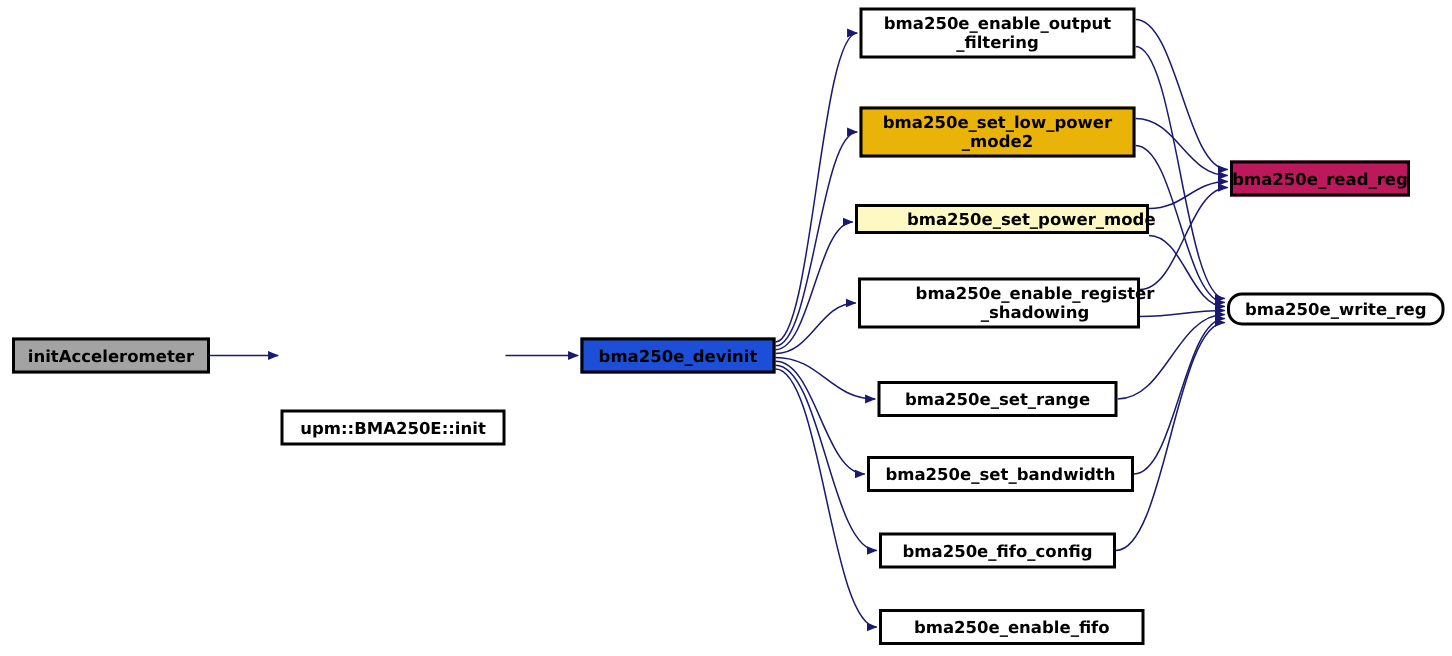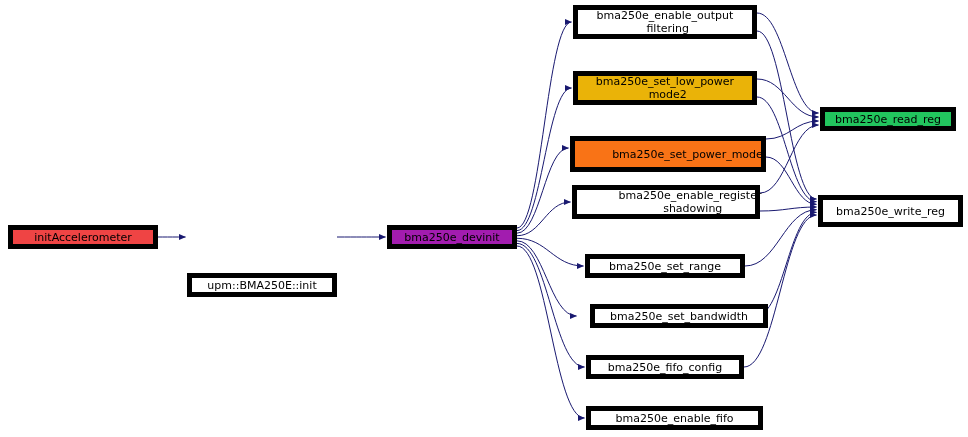--- a/index.html
+++ b/index.html
@@ -12,31 +12,32 @@
     background: #ffffff;
     overflow: hidden;
   }
   #edge-layer {
     position: absolute;
     left: 0; top: 0;
     width: 968px; height: 437px;
   }
   .node {
     position: absolute;
-    border: 5px solid #0ea5e9;
+    border: 2px solid #0ea5e9;
     background: #ffffff;
     display: flex;
     align-items: center;
     justify-content: center;
     text-align: center;
     font-size: 11px;
     line-height: 13px;
     color: #000000;
     white-space: pre-line;
     cursor: pointer;
+    font-weight: bold;
   }
   .node span { display: block; }
 </style>
 </head>
 <body>
 
 <div id="canvas">
 
   <svg id="edge-layer" width="968" height="437" xmlns="http://www.w3.org/2000/svg">
     <defs>
@@ -60,68 +61,68 @@
       <path d="M 757 97 C 783.775 97, 789.725 201.66666666666666, 816.5 201.66666666666666" fill="none" stroke="#191970" stroke-width="1" marker-end="url(#arrowhead)"></path>
       <path d="M 766 139 C 789.625 139, 794.875 121, 818.5 121" fill="none" stroke="#191970" stroke-width="1" marker-end="url(#arrowhead)"></path>
       <path d="M 766 157 C 788.725 157, 793.775 204.33333333333334, 816.5 204.33333333333334" fill="none" stroke="#191970" stroke-width="1" marker-end="url(#arrowhead)"></path>
       <path d="M 760 193 C 786.325 193, 792.175 125, 818.5 125" fill="none" stroke="#191970" stroke-width="1" marker-end="url(#arrowhead)"></path>
       <path d="M 760 211 C 785.425 211, 791.075 207, 816.5 207" fill="none" stroke="#191970" stroke-width="1" marker-end="url(#arrowhead)"></path>
       <path d="M 745 266 C 777.175 266, 784.325 209.66666666666666, 816.5 209.66666666666666" fill="none" stroke="#191970" stroke-width="1" marker-end="url(#arrowhead)"></path>
       <path d="M 756 316 C 783.225 316, 789.275 212.33333333333334, 816.5 212.33333333333334" fill="none" stroke="#191970" stroke-width="1" marker-end="url(#arrowhead)"></path>
       <path d="M 744 367 C 776.625 367, 783.875 215, 816.5 215" fill="none" stroke="#191970" stroke-width="1" marker-end="url(#arrowhead)"></path>
     </svg>
 
-  <div class="node" id="n-init_accelerometer" style="left: 8px; top: 225px; width: 150px; height: 24px; background: #ef4444; border-color: rgb(0, 0, 0);">
+  <div class="node" id="n-init_accelerometer" style="left: 8px; top: 225px; width: 132px; height: 24px; background: #a3a3a3; border-color: rgb(0, 0, 0);">
     <span>initAccelerometer</span>
   </div>
 
   <div class="node" id="n-bma250e_init" style="left: 187px; top: 225px; width: 150px; height: 24px; background: rgb(255, 255, 255); border-color: rgb(0, 0, 0); margin-top: 48px;">
     <span>upm::BMA250E::init</span>
   </div>
 
-  <div class="node" id="n-devinit" style="left: 387px; top: 225px; width: 130px; height: 24px; background: #a21caf; border-color: rgb(0, 0, 0);">
+  <div class="node" id="n-devinit" style="left: 387px; top: 225px; width: 130px; height: 24px; background: #1d4ed8; border-color: rgb(0, 0, 0);">
     <span>bma250e_devinit</span>
   </div>
 
   <div class="node" id="n-enable_output_filtering" style="left: 573px; top: 5px; width: 184px; height: 34px; background: rgb(255, 255, 255); border-color: rgb(0, 0, 0);">
     <span>bma250e_enable_output
 _filtering</span>
   </div>
 
   <div class="node" id="n-set_low_power_mode2" style="left: 573px; top: 71px; width: 184px; height: 34px; background: #eab308; border-color: rgb(0, 0, 0);">
     <span>bma250e_set_low_power
 _mode2</span>
   </div>
 
-  <div class="node" id="n-set_power_mode" style="left: 570px; top: 136px; width: 196px; height: 36px; background: #f97316; border-color: rgb(0, 0, 0); padding-left: 39px;">
+  <div class="node" id="n-set_power_mode" style="left: 570px; top: 136px; width: 196px; height: 20px; background: #fef9c3; border-color: rgb(0, 0, 0); padding-left: 39px;">
     <span>bma250e_set_power_mode</span>
   </div>
 
   <div class="node" id="n-enable_register_shadowing" style="left: 572px; top: 185px; width: 188px; height: 34px; background: rgb(255, 255, 255); border-color: rgb(0, 0, 0); padding-left: 48px;">
     <span>bma250e_enable_register
 _shadowing</span>
   </div>
 
   <div class="node" id="n-set_range" style="left: 585px; top: 254px; width: 160px; height: 24px; background: rgb(255, 255, 255); border-color: rgb(0, 0, 0); justify-content: center;">
     <span>bma250e_set_range</span>
   </div>
 
-  <div class="node" id="n-set_bandwidth" style="left: 578px; top: 304px; width: 178px; height: 24px; background: rgb(255, 255, 255); border-color: rgb(0, 0, 0); margin-left: 12px;">
+  <div class="node" id="n-set_bandwidth" style="left: 578px; top: 304px; width: 178px; height: 24px; background: rgb(255, 255, 255); border-color: rgb(0, 0, 0);">
     <span>bma250e_set_bandwidth</span>
   </div>
 
   <div class="node" id="n-fifo_config" style="left: 586px; top: 355px; width: 158px; height: 24px; background: rgb(255, 255, 255); border-color: rgb(0, 0, 0); text-align: right;">
     <span>bma250e_fifo_config</span>
   </div>
 
   <div class="node" id="n-enable_fifo" style="left: 586px; top: 406px; width: 177px; height: 24px; background: rgb(255, 255, 255); border-color: rgb(0, 0, 0);">
     <span>bma250e_enable_fifo</span>
   </div>
 
-  <div class="node" id="n-read_reg" style="left: 820px; top: 107px; width: 136px; height: 24px; background: #22c55e; border-color: rgb(0, 0, 0);">
+  <div class="node" id="n-read_reg" style="left: 820px; top: 107px; width: 120px; height: 24px; background: #be185d; border-color: rgb(0, 0, 0);">
     <span>bma250e_read_reg</span>
   </div>
 
-  <div class="node" id="n-write_reg" style="left: 818px; top: 195px; width: 145px; height: 32px; background: rgb(255, 255, 255); border-color: rgb(0, 0, 0);">
+  <div class="node" id="n-write_reg" style="left: 818px; top: 195px; width: 145px; height: 22px; background: rgb(255, 255, 255); border-color: rgb(0, 0, 0); border-radius: 10px;">
     <span>bma250e_write_reg</span>
   </div>
 
 </div>
 
 </body></html>

